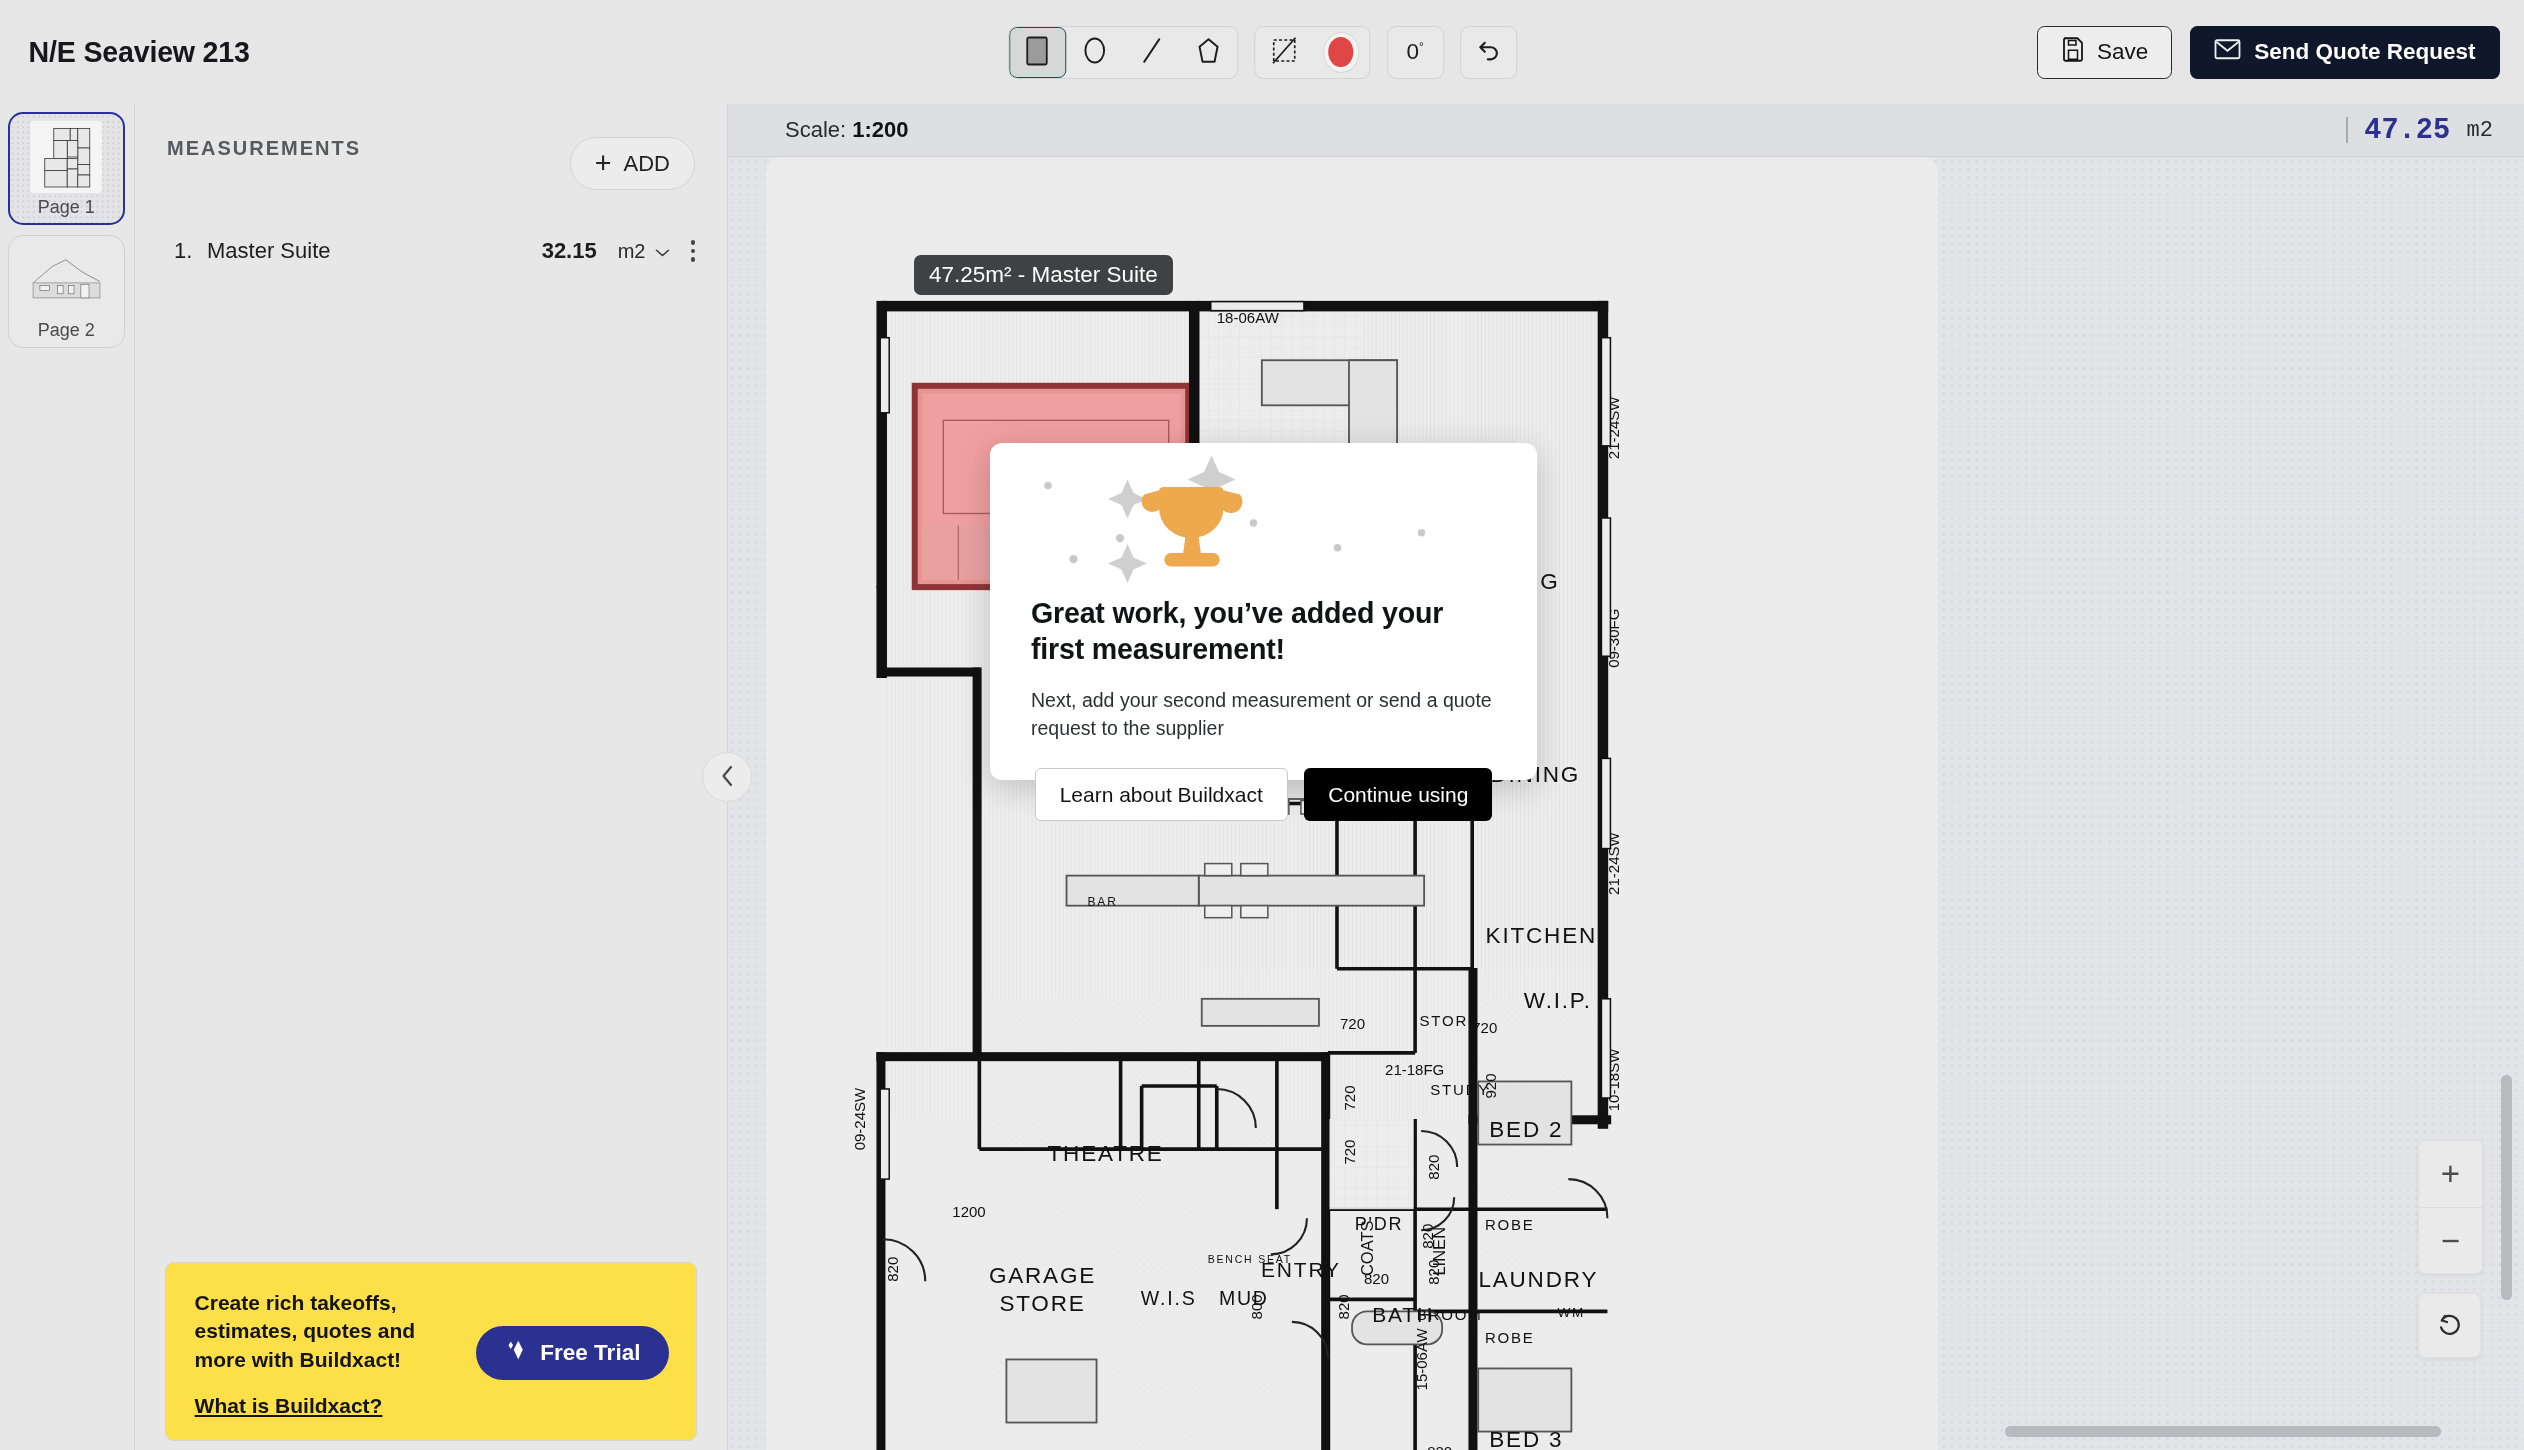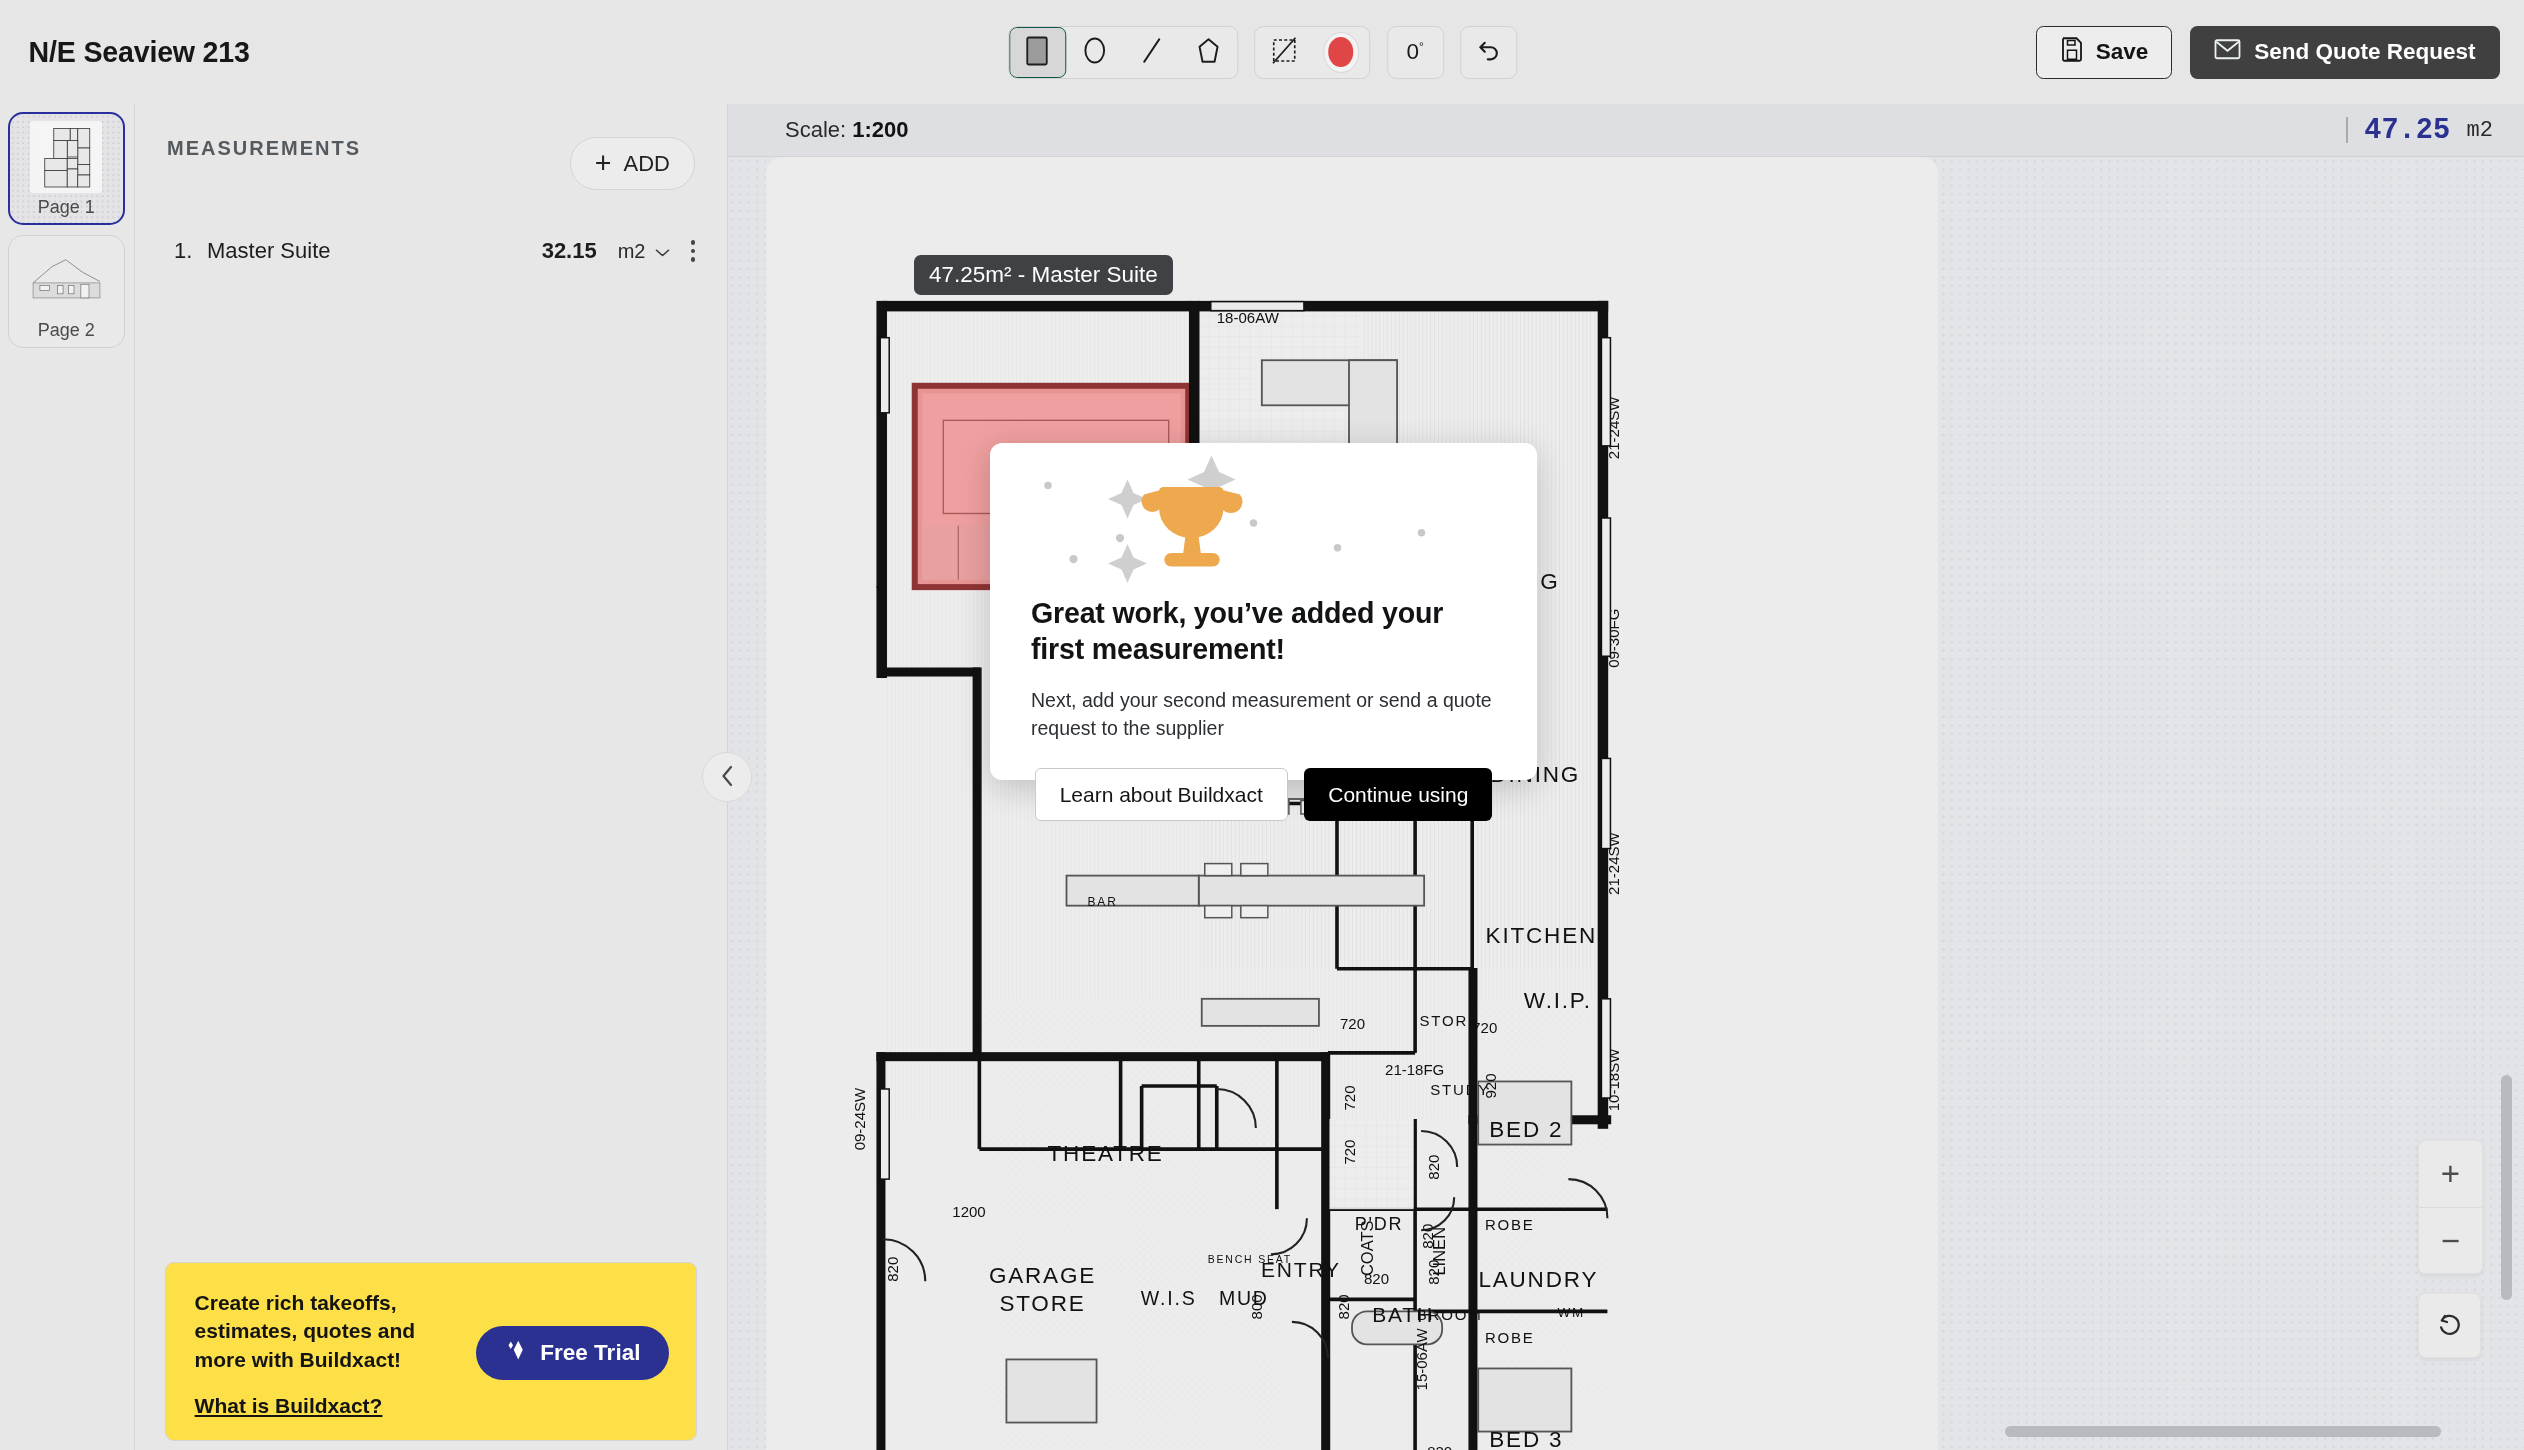--- a/index.html
+++ b/index.html
@@ -64,27 +64,27 @@
 
   .header-actions {
     margin-left: auto; margin-right: 25.5px;
     display: flex; align-items: center; gap: 18px;
   }
   .btn-save {
     display: flex; align-items: center; gap: 12px;
     height: 53px; padding: 0 22.5px;
     border: 0.8px solid #2a2a2a; border-radius: 7.5px;
     background: #ededed; color: #141414;
-    font-size: 22.5px; font-weight: bold; cursor: pointer;
+    font-size: 22.5px; font-weight: normal; cursor: pointer;
   }
   .btn-quote {
     display: flex; align-items: center; gap: 13.5px;
     height: 53px; padding: 0 24px;
     border: none; border-radius: 7.5px;
-    background: #404040; color: #ffffff;
+    background: #0f172a; color: #ffffff;
     font-size: 22.5px; font-weight: bold; cursor: pointer;
   }
 
   
   .body { flex: 1; display: flex; min-height: 0; position: relative; }
 
   
   .page-rail {
     width: 134px; flex: 0 0 134px;
     background: #e7e7e7;

